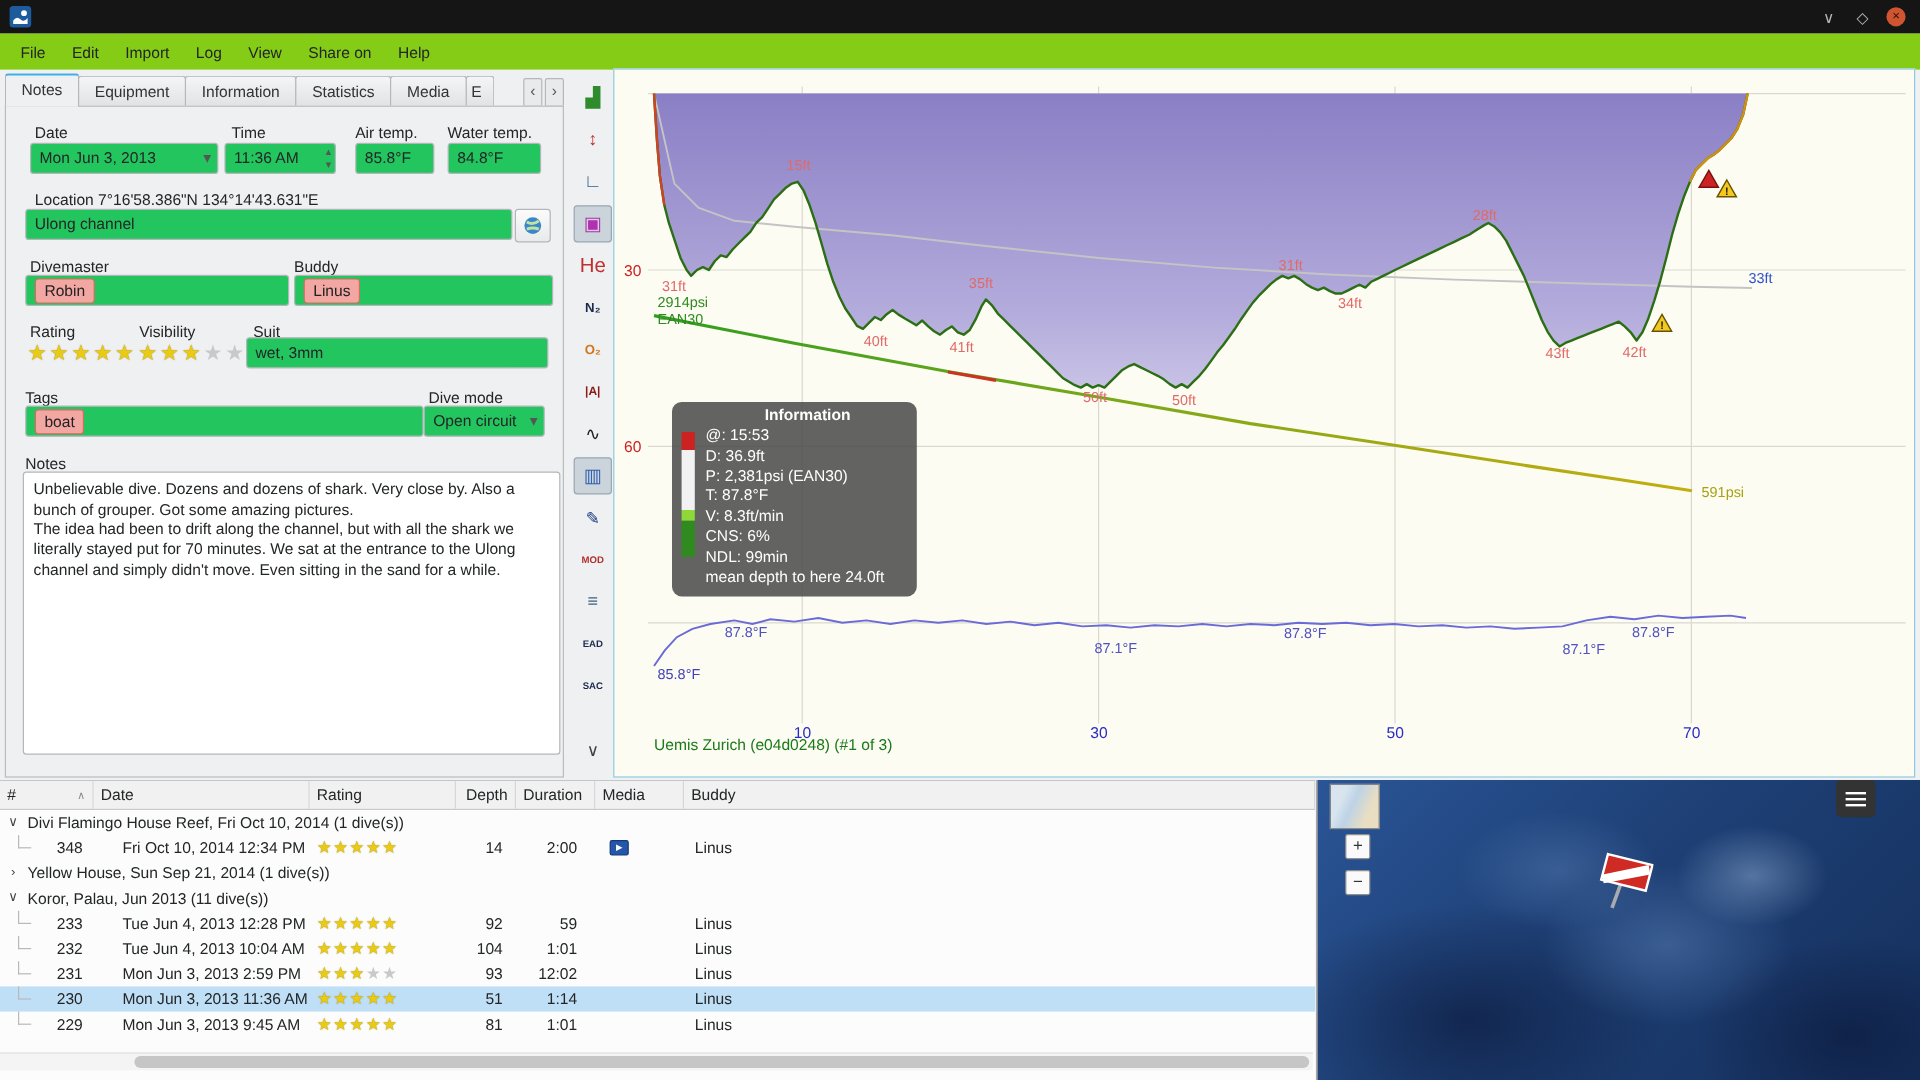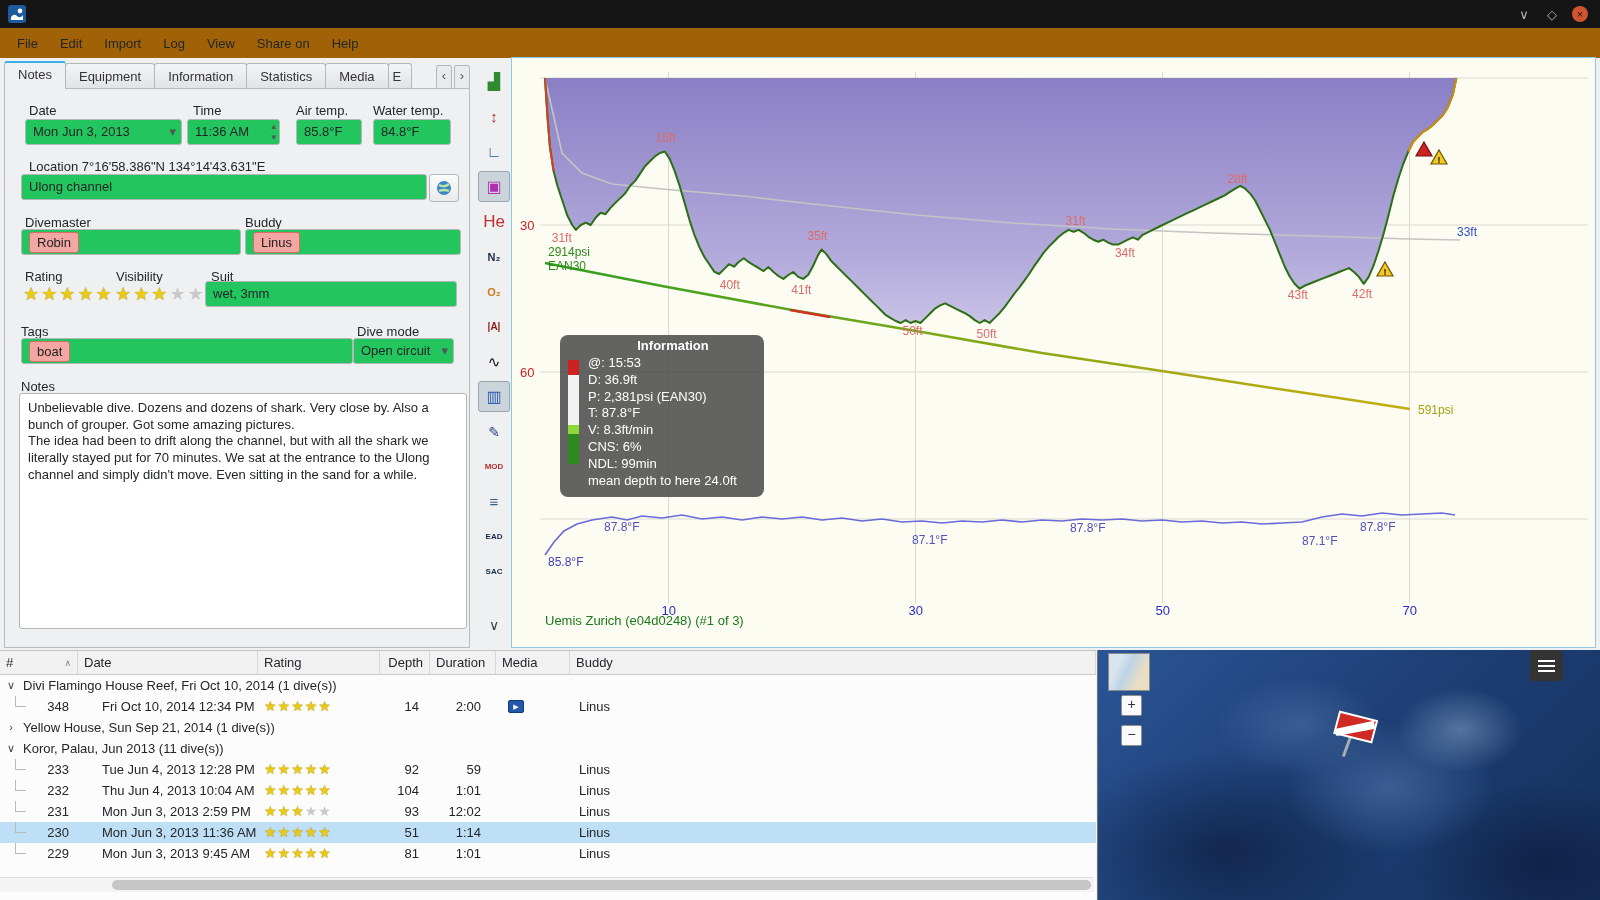--- a/index.html
+++ b/index.html
@@ -11,21 +11,21 @@
   .titlebar{position:absolute;left:0;top:0;width:1600px;height:28px;background:#151515;
             display:flex;align-items:center;color:#dcdcdc;}
   .app-icon{width:18px;height:18px;margin-left:8px;border-radius:3px;background:#1c5c9c;
             display:flex;align-items:center;justify-content:center;color:#fff;font-size:11px;font-weight:bold;}
   .title{position:absolute;left:0;right:0;text-align:center;font-size:13px;color:#e6e6e6;pointer-events:none;}
   .win-controls{margin-left:auto;display:flex;align-items:center;gap:12px;margin-right:12px;}
   .wc{color:#b6b6b6;font-size:13px;width:16px;text-align:center;cursor:default;}
   .wc.close{background:#cf5430;color:#2b0d05;border-radius:50%;width:16px;height:16px;line-height:16px;font-size:11px;}
 
   
-  .menubar{position:absolute;left:0;top:28px;width:1600px;height:30px;background:#a16207;
+  .menubar{position:absolute;left:0;top:28px;width:1600px;height:30px;background:#84cc16;
            display:flex;align-items:center;padding-left:6px;box-sizing:border-box;}
   .menu-item{padding:4px 11px;border-radius:3px;}
 
   
   .tabpane{position:absolute;left:4px;top:62px;width:466px;height:586px;}
   .tabs{position:absolute;left:0;top:0;right:0;height:27px;display:flex;align-items:flex-end;}
   .tab{height:25px;line-height:25px;padding:0 13px;background:linear-gradient(#f4f5f6,#e0e2e4);
        border:1px solid #b4b8bb;border-bottom:none;margin-right:-1px;border-radius:3px 3px 0 0;color:#333;}
   .tab.active{background:#eff0f1;border-top:2px solid #3daee9;height:26px;line-height:24px;position:relative;z-index:2;}
   .tab.cut{width:14px;padding:0 4px;overflow:hidden;}
@@ -372,21 +372,21 @@
           <div class="depthcell">92</div>
           <div class="durcell">59</div>
           <div class="mediacell"></div>
           <div class="buddycell">Linus</div>
         </div>
         <div class="dl-dive dl-grid">
           <div class="numcell">
             <div class="tree"></div>
             <span class="numtext">232</span>
           </div>
-          <div class="datecell">Thu Jun 4, 2013 10:04 AM</div>
+          <div class="datecell">Tue Jun 4, 2013 10:04 AM</div>
           <div class="ratecell"><span class="star on">★</span><span class="star on">★</span><span class="star on">★</span><span class="star on">★</span><span class="star on">★</span></div>
           <div class="depthcell">104</div>
           <div class="durcell">1:01</div>
           <div class="mediacell"></div>
           <div class="buddycell">Linus</div>
         </div>
         <div class="dl-dive dl-grid">
           <div class="numcell">
             <div class="tree"></div>
             <span class="numtext">231</span>

